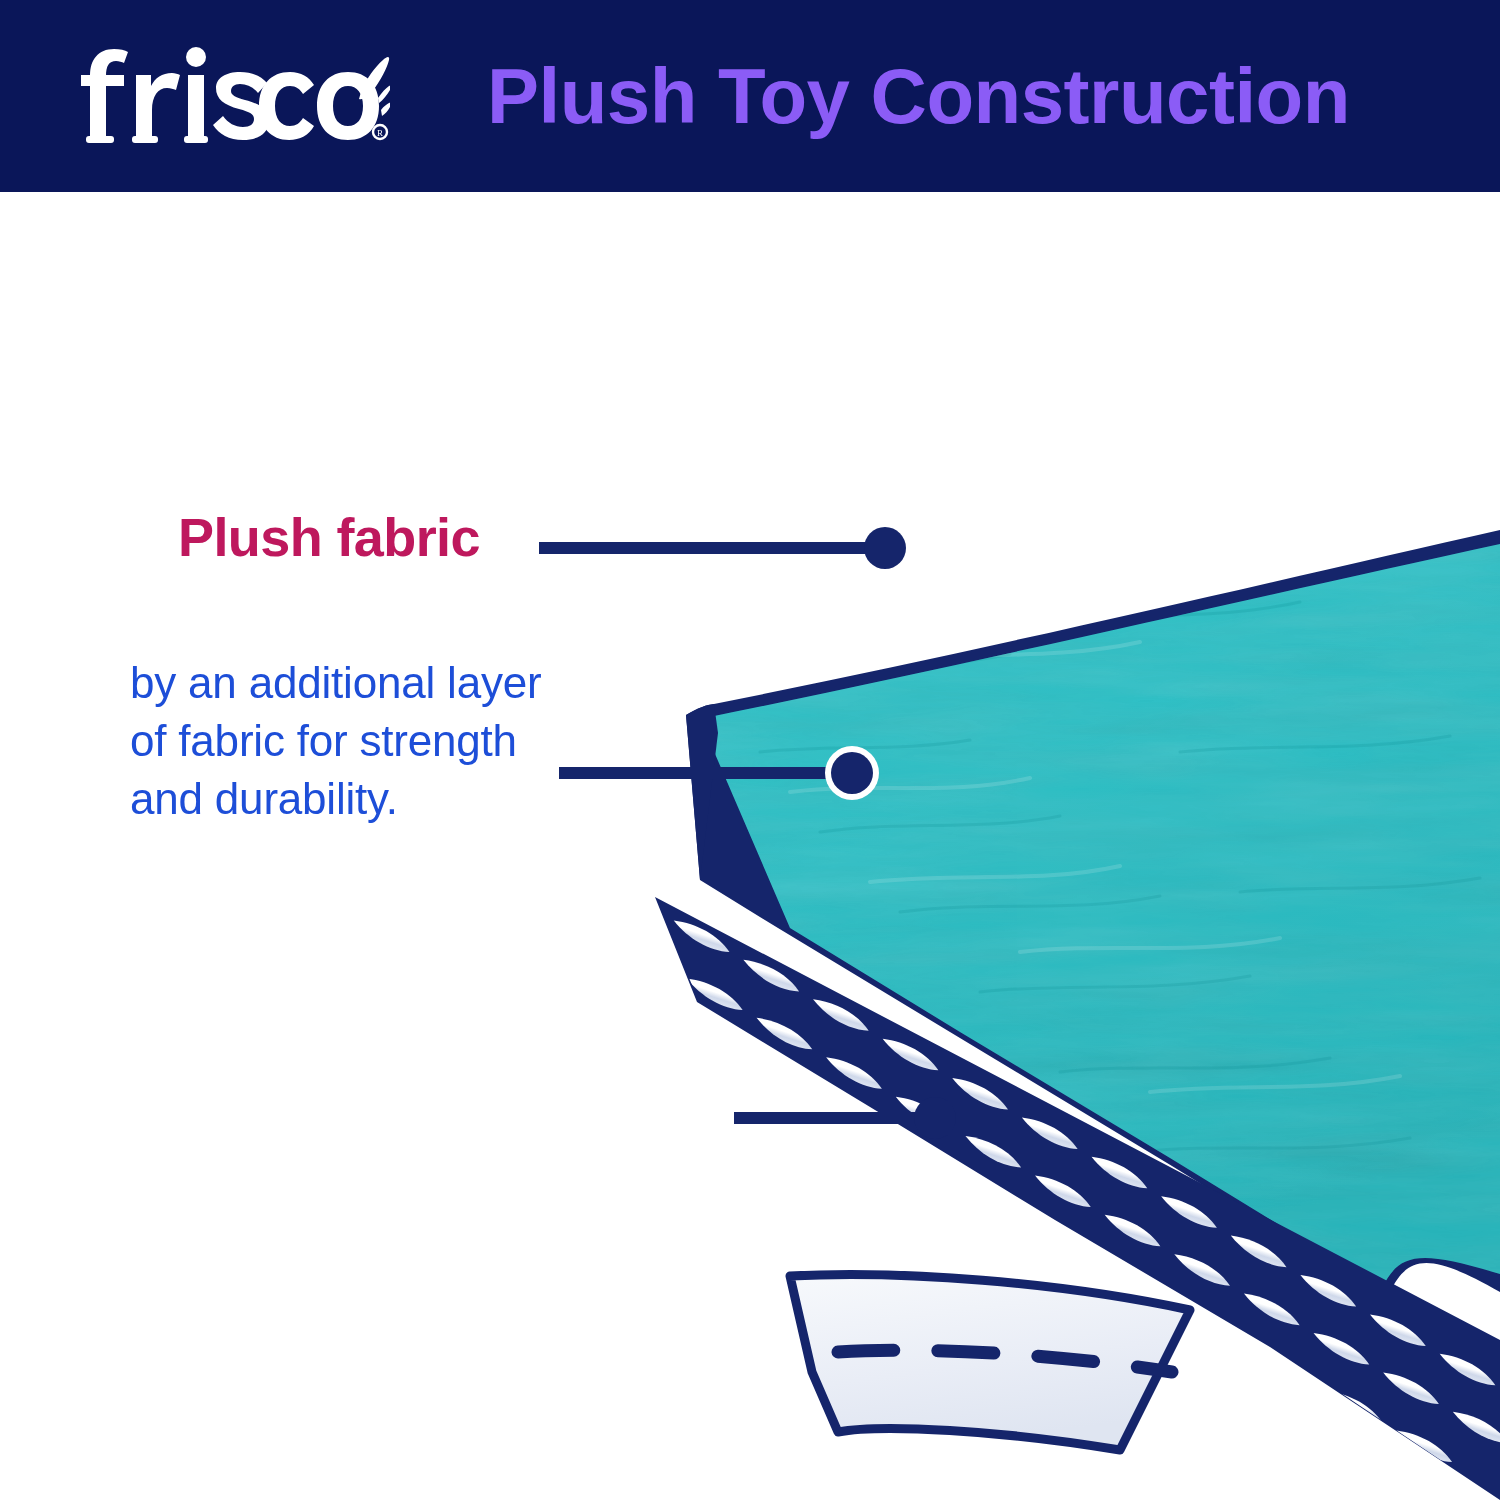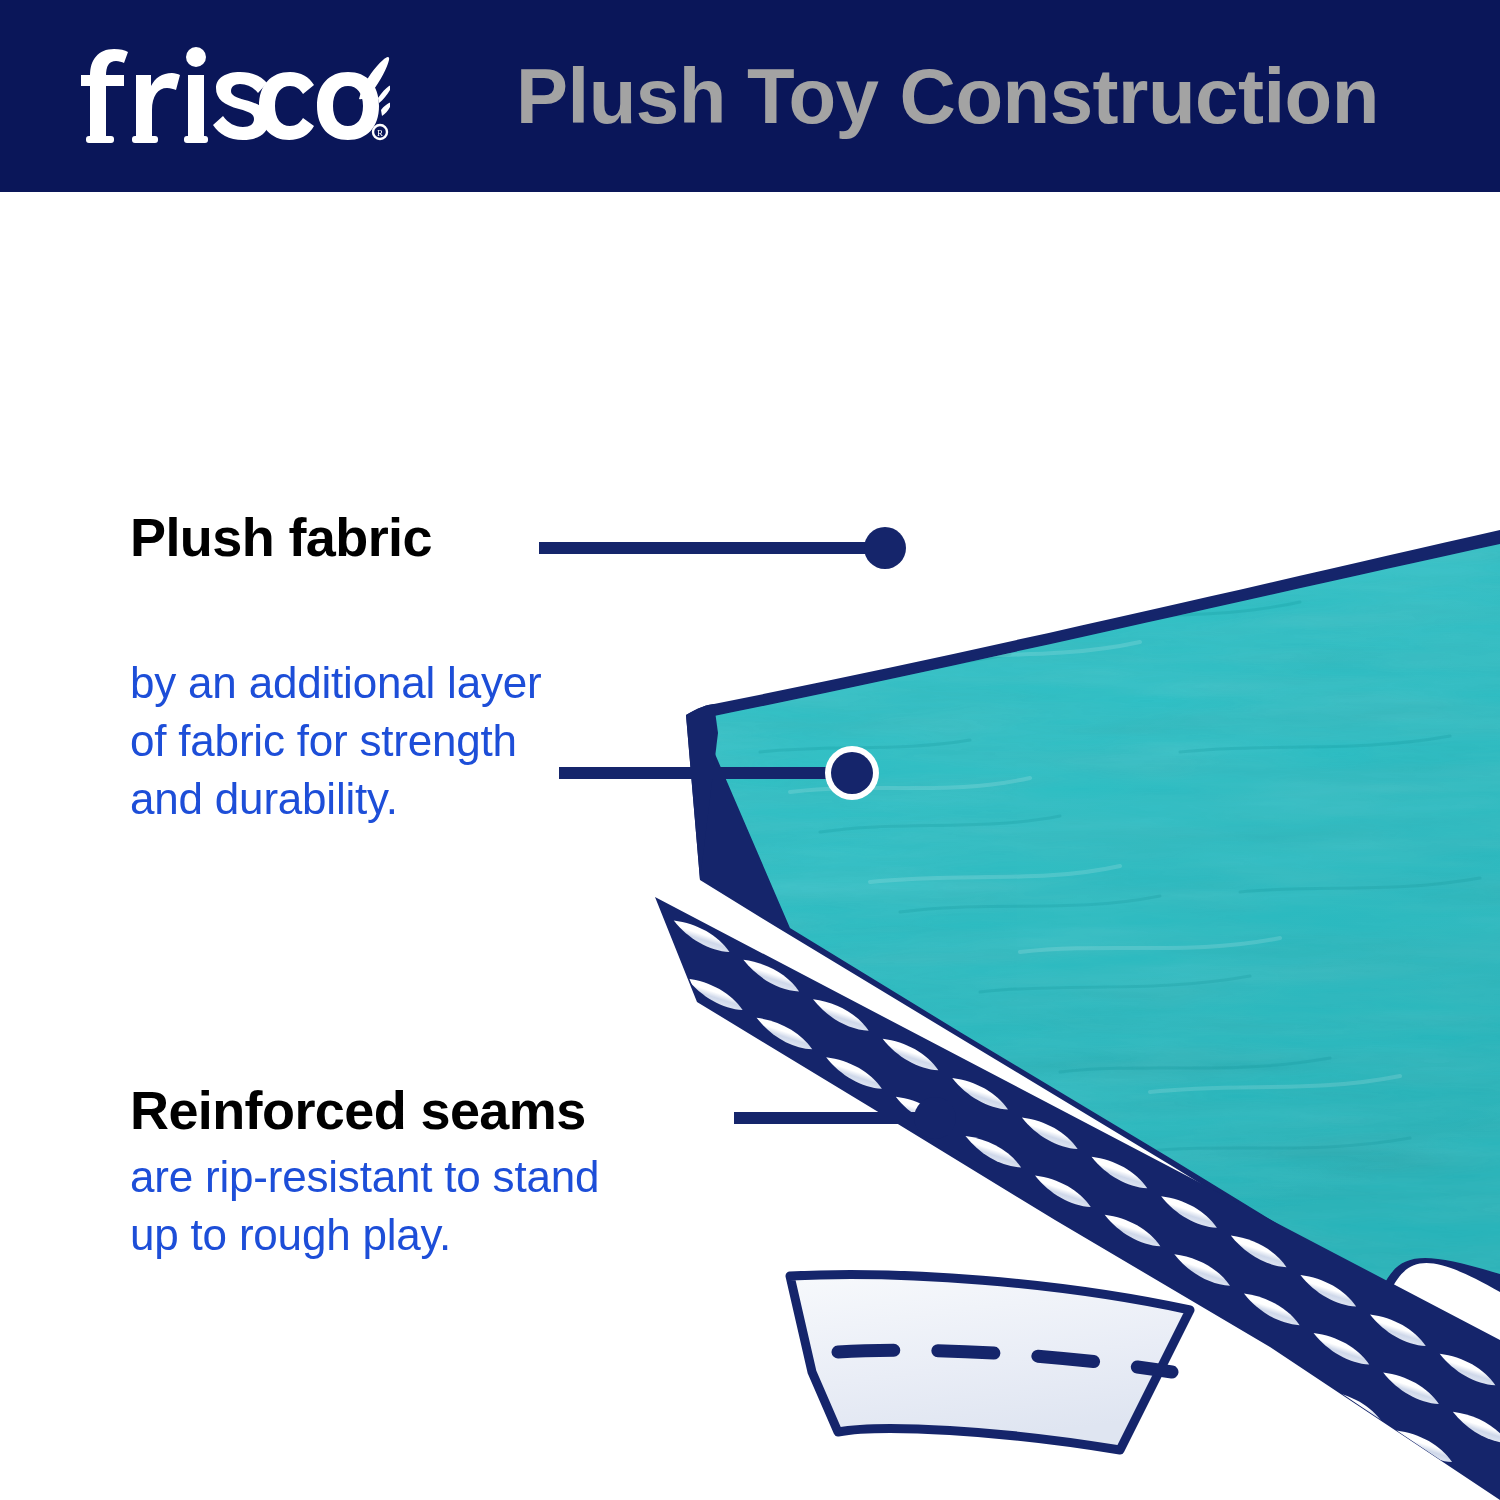--- a/index.html
+++ b/index.html
@@ -31,23 +31,23 @@
   }
   #brand-logo {
     position: absolute;
     left: 80px;
     top: 42px;
     width: 310px;
     height: 104px;
   }
   #header-title {
     position: absolute;
-    left: 516px;
+    left: 487px;
     top: 44px;
-    color: #a3a3a3;
+    color: #8b5cf6;
     font-size: 78px;
     font-weight: 700;
     letter-spacing: -0.5px;
     white-space: nowrap;
     line-height: 104px;
     font-family: "Liberation Sans", sans-serif;
   }
 
   
   #illustration {
@@ -63,22 +63,23 @@
     position: absolute;
     left: 130px;
     color: #15256b;
     font-family: "Liberation Sans", sans-serif;
   }
   .callout .heading {
     font-size: 54px;
     font-weight: 700;
     line-height: 64px;
     letter-spacing: -0.6px;
-    color: #000000;
+    color: #be185d;
     white-space: pre-line;
+    margin-left: 48px;
   }
   .callout .body {
     font-size: 44px;
     font-weight: 400;
     line-height: 58px;
     letter-spacing: -0.2px;
     color: #1d4ed8;
     margin-top: 6px;
     white-space: pre-line;
   }
@@ -396,19 +397,14 @@
   <div class="callout" id="callout-1">
     <div class="heading">Plush fabric</div>
   </div>
 
   <div class="callout" id="callout-2">
     <div class="body">by an additional layer
 of fabric for strength
 and durability.</div>
   </div>
 
-  <div class="callout" id="callout-3">
-    <div class="heading">Reinforced seams</div>
-    <div class="body">are rip-resistant to stand
-up to rough play.</div>
-  </div>
 
 </div>
 
 </body></html>

